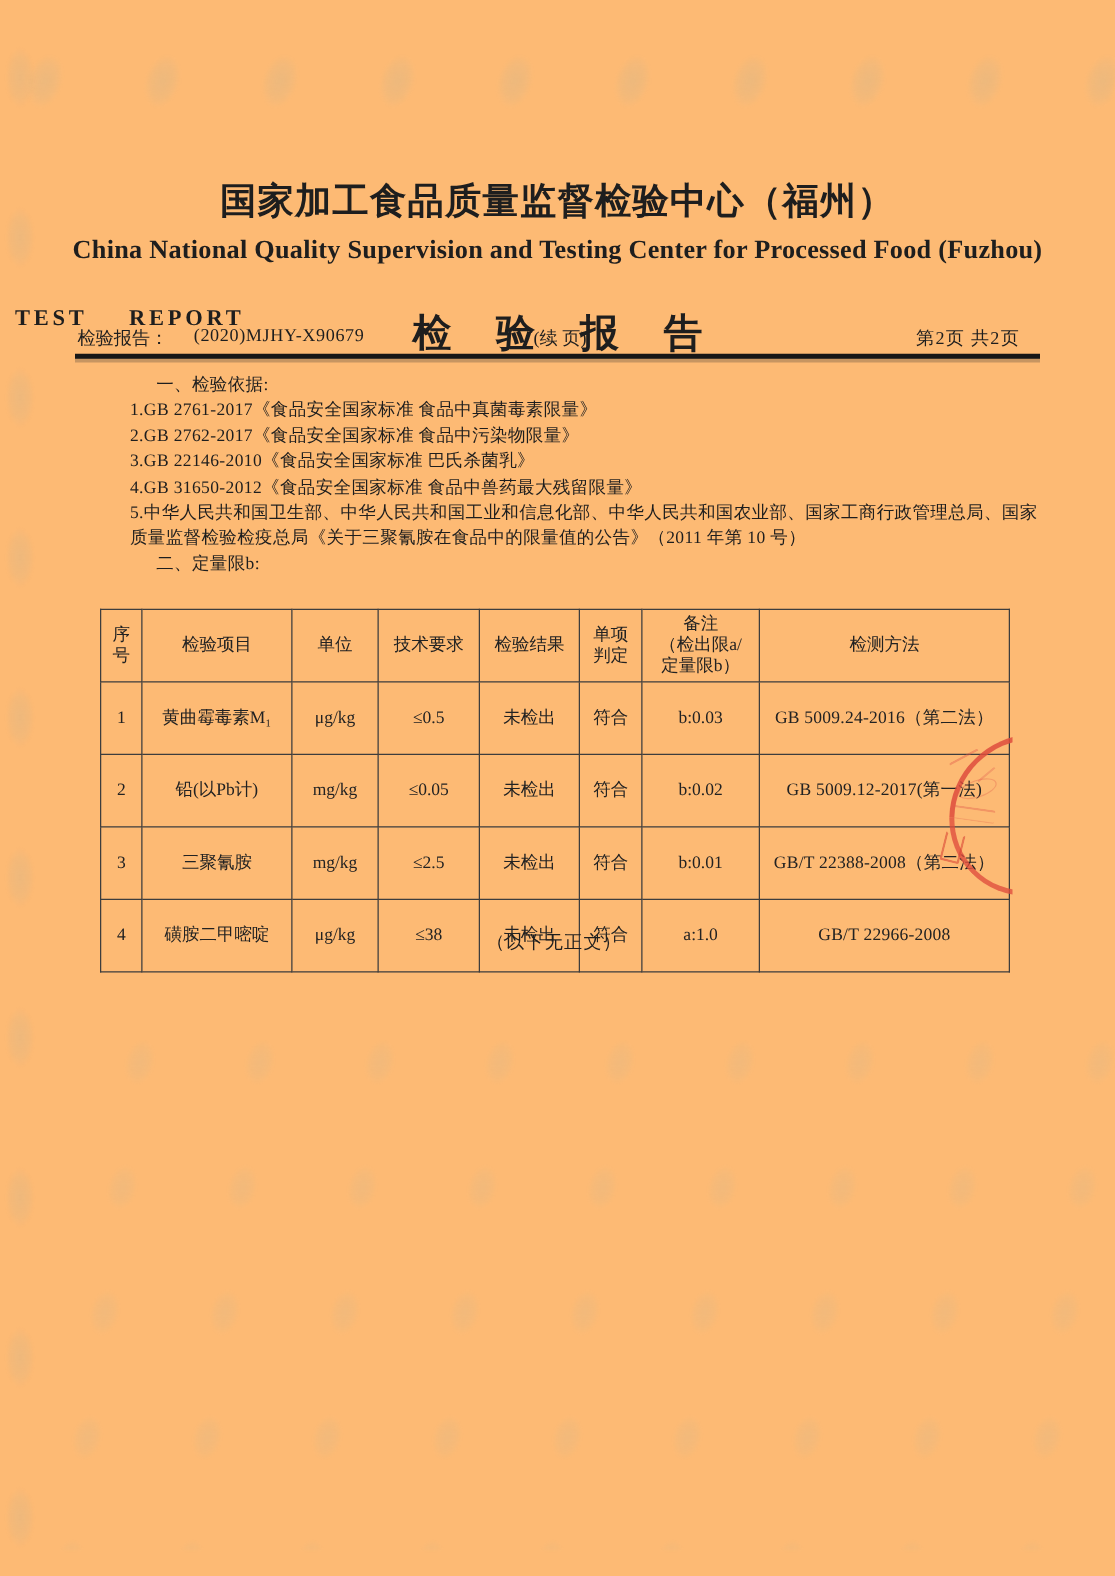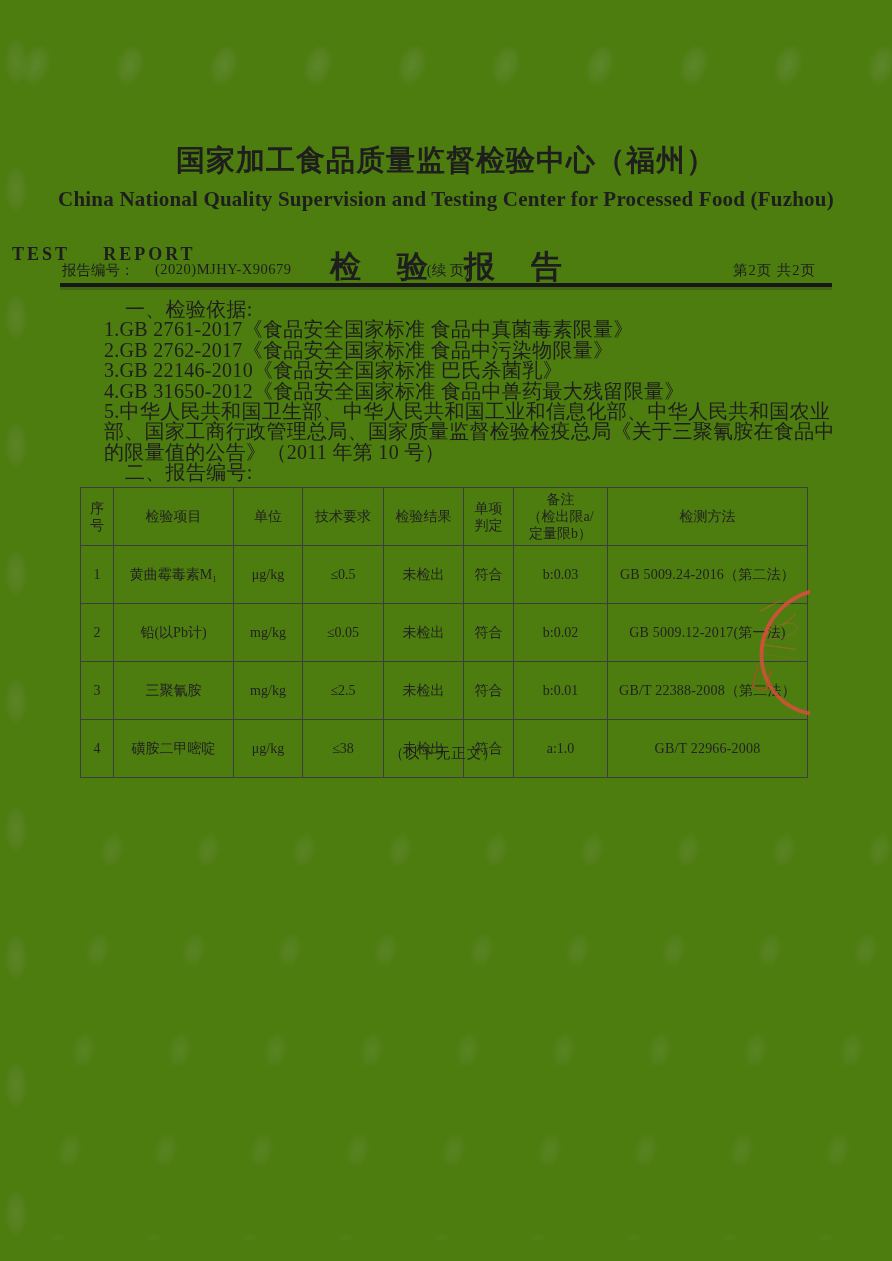--- a/index.html
+++ b/index.html
@@ -1,19 +1,19 @@
 <!DOCTYPE html>
 <html lang="zh"><head>
 <meta charset="utf-8">
 <style>
   html,body{margin:0;padding:0;background:#fff;}
   .page{
     position:relative;
     width:892px;height:1261px;
-    background:#4d7c0f;
+    background:#fdba74;
     overflow:hidden;
     font-family:"Liberation Serif","DejaVu Serif",serif;
     color:#1e1e1e;
   }
   
   .artifact-layer{position:absolute;pointer-events:none;}
   .artifact-top{
     top:20px;left:0;width:100%;height:90px;
     background-image:radial-gradient(ellipse 20px 30px at 36px 45px, rgba(165,178,165,0.18) 0%, rgba(165,178,165,0.10) 45%, transparent 72%);
     background-size:94px 90px;background-repeat:repeat-x;
@@ -43,21 +43,21 @@
   
   .meta{position:absolute;top:261px;left:62px;right:58px;height:20px;font-size:14.5px;}
   .meta .report-no-label{position:absolute;left:0;top:0;}
   .meta .report-no{position:absolute;left:93px;top:0;letter-spacing:0.5px;}
   .meta .continuation{position:absolute;left:50%;transform:translateX(-50%);top:0;}
   .meta .page-indicator{position:absolute;right:18px;top:0;letter-spacing:1px;text-align:right;}
   .rule{position:absolute;top:283px;left:60px;width:772px;height:4px;background:#171717;
     box-shadow:0 3px 0 rgba(40,40,40,0.25);}
   
   .basis{position:absolute;top:299px;left:104px;width:737px;
-    font-size:20px;line-height:20.4px;letter-spacing:0.3px;}
+    font-size:14px;line-height:20.4px;letter-spacing:0.3px;}
   .basis .sec-heading{text-indent:21px;}
   .basis .basis-item{}
   .results-heading{text-indent:21px;}
   
   table.results{
     position:absolute;top:487px;left:80px;
     border-collapse:collapse;table-layout:fixed;width:727px;
     font-size:14px;color:#222;
   }
   table.results th, table.results td{
@@ -102,35 +102,35 @@
   <div class="artifact-layer artifact-top"></div>
   <div class="artifact-layer artifact-left"></div>
   <div class="artifact-layer artifact-lower"></div>
 
   <div class="org-cn">国家加工食品质量监督检验中心（福州）</div>
   <div class="org-en">China National Quality Supervision and Testing Center for Processed Food (Fuzhou)</div>
   <div class="title-cn">检验报告</div>
   <div class="title-en">TEST REPORT</div>
 
   <div class="meta">
-    <span class="report-no-label">报告编号：</span>
+    <span class="report-no-label">检验报告：</span>
     <span class="report-no">(2020)MJHY-X90679</span>
     <span class="continuation">(续 页)</span>
     <span class="page-indicator">第2页  共2页</span>
   </div>
   <div class="rule"></div>
 
   <div class="basis">
     <div class="sec-heading">一、检验依据:</div>
     <div class="basis-item">1.GB 2761-2017《食品安全国家标准 食品中真菌毒素限量》</div>
     <div class="basis-item">2.GB 2762-2017《食品安全国家标准 食品中污染物限量》</div>
     <div class="basis-item">3.GB 22146-2010《食品安全国家标准 巴氏杀菌乳》</div>
     <div class="basis-item">4.GB 31650-2012《食品安全国家标准 食品中兽药最大残留限量》</div>
     <div class="basis-item">5.中华人民共和国卫生部、中华人民共和国工业和信息化部、中华人民共和国农业部、国家工商行政管理总局、国家质量监督检验检疫总局《关于三聚氰胺在食品中的限量值的公告》（2011 年第 10 号）</div>
-    <div class="results-heading">二、报告编号:</div>
+    <div class="results-heading">二、定量限b:</div>
   </div>
 
   <table class="results">
     <colgroup>
       <col style="width:33px">
         <col style="width:120px">
         <col style="width:69px">
         <col style="width:81px">
       <col style="width:80px">
         <col style="width:50px">

